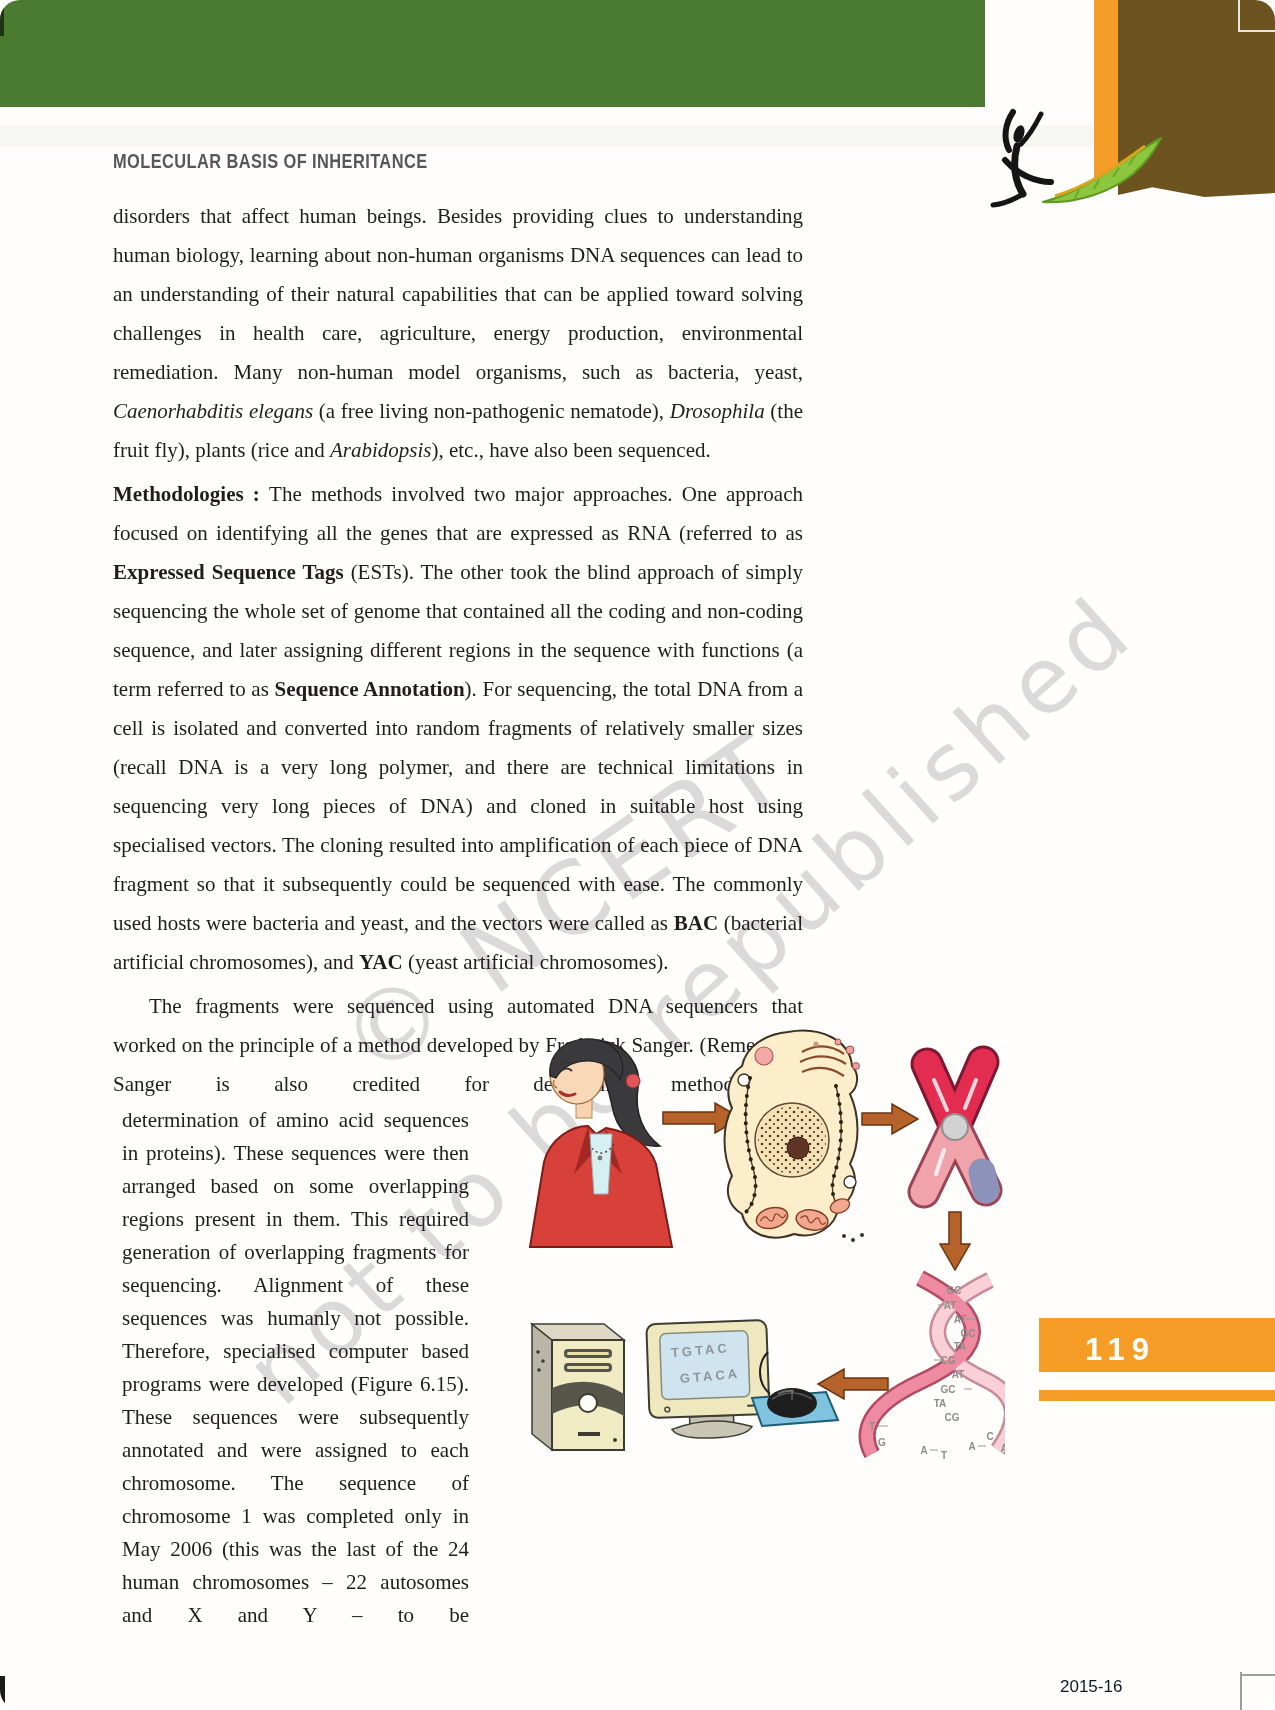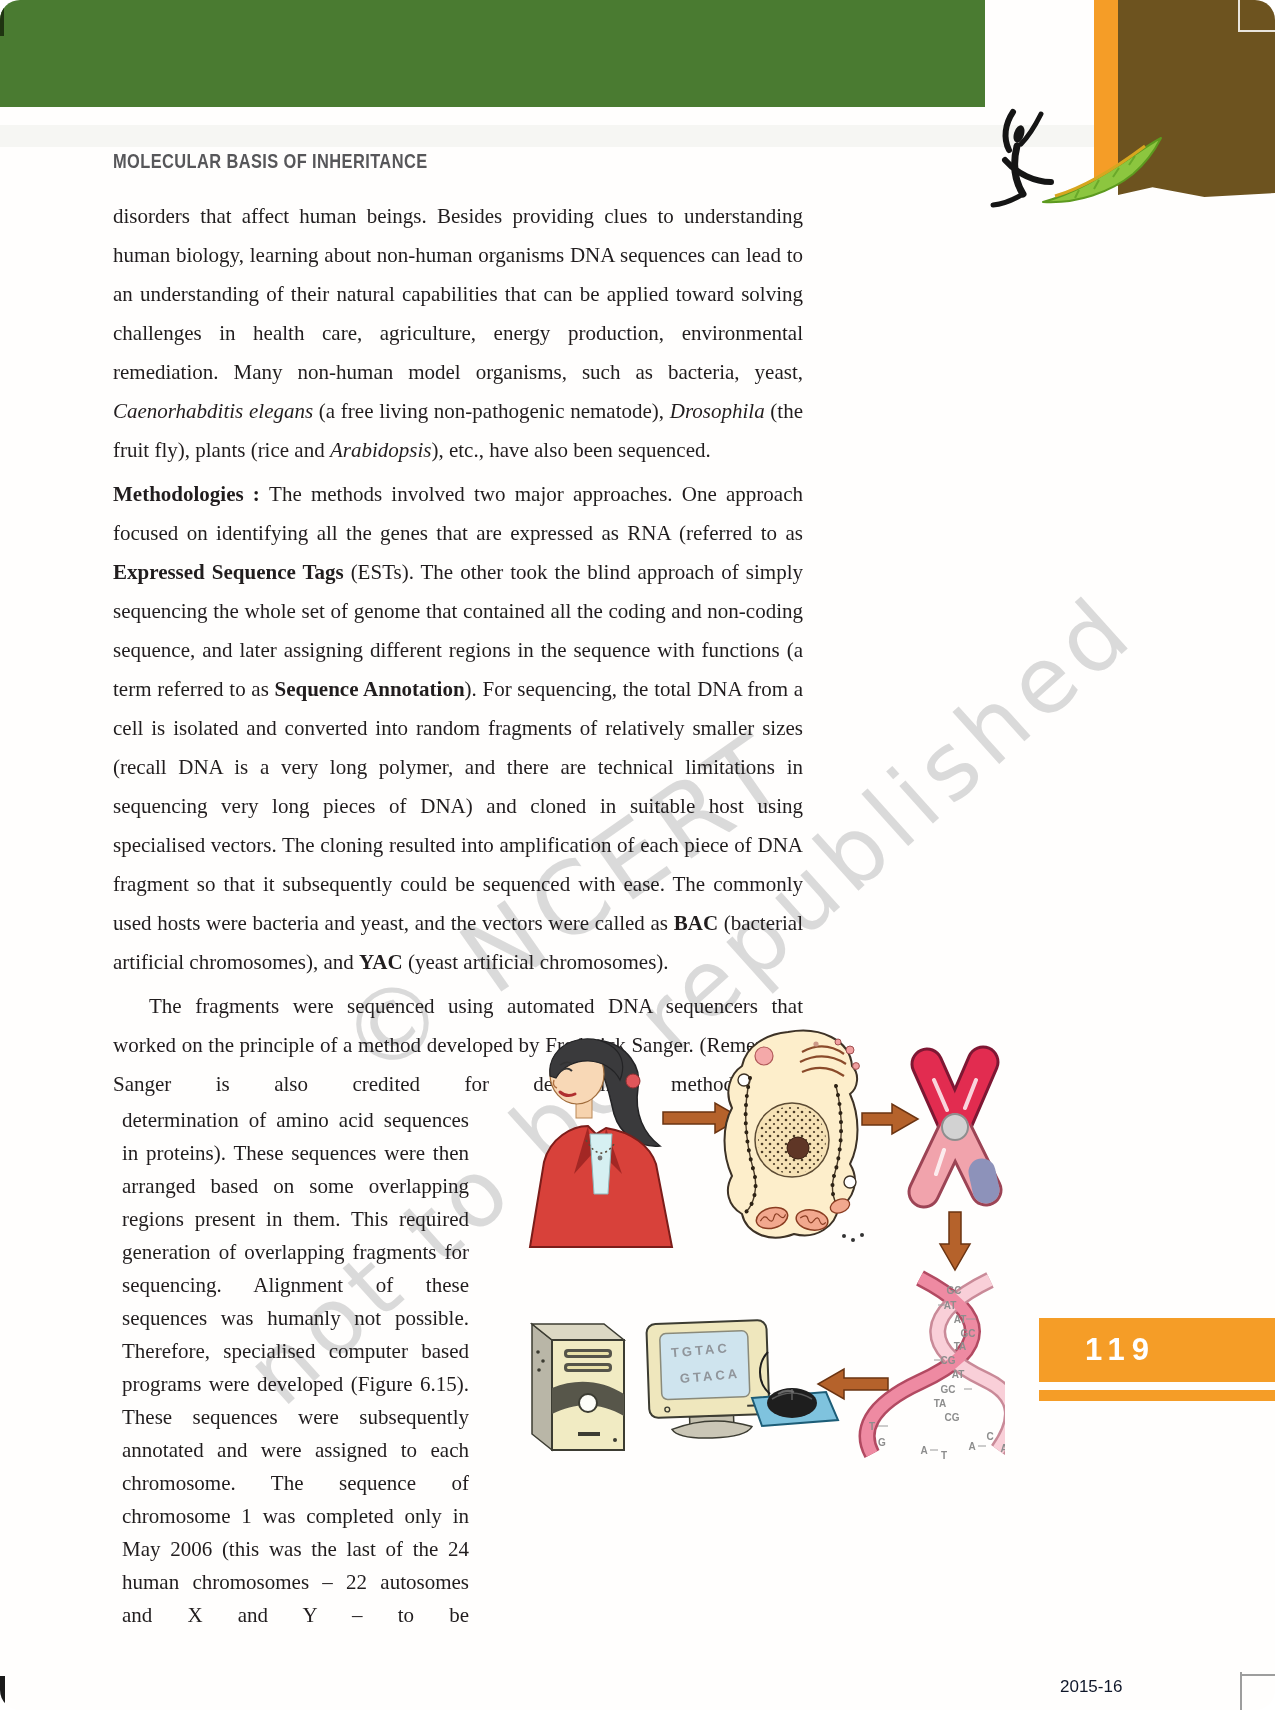--- a/index.html
+++ b/index.html
@@ -43,21 +43,21 @@
   .p3b { width:347px; font-size:21px; line-height:33px; text-align:justify; text-align-last:justify; }
   
   .figure-art { position:absolute; left:520px; top:1022px; width:485px; height:440px; z-index:3; }
   .caption {
     position:absolute; left:518px; top:1462px; width:494px; z-index:3;
     background:var(--caption-bg,#fcf1dd); padding:7px 12px 9px 12px;
     font-size:19.5px; line-height:27px; text-align:center;
   }
   .caption .cap-label { font-weight:700; margin-right:8px; }
   
-  .page-badge { position:absolute; left:1039px; top:1318px; width:236px; height:64px; background:var(--accent-orange,#f59d27); z-index:4; }
+  .page-badge { position:absolute; left:1039px; top:1318px; width:236px; height:54px; background:var(--accent-orange,#f59d27); z-index:4; }
   .page-badge span {
     display:inline-block; padding-left:46px; line-height:64px; color:#ffffff;
     font-family:"Liberation Sans", sans-serif; font-weight:700; font-size:31px; letter-spacing:7px;
   }
   .page-badge-strip { position:absolute; left:1039px; top:1390px; width:236px; height:11px; background:var(--accent-orange,#f59d27); z-index:4; }
   .footer-year { position:absolute; left:1060px; top:1677px; font-family:"Liberation Sans", sans-serif; font-size:17px; color:#0f172a; z-index:4; }
   .corner-br-v { position:absolute; left:1240px; top:1672px; width:2px; height:38px; background:#9d9d9d; }
   .corner-br-h { position:absolute; left:1240px; top:1674px; width:35px; height:2px; background:#9d9d9d; }
   .corner-bl { position:absolute; left:0; top:1676px; width:5px; height:34px; background:#1a1a1a; }
 </style>

